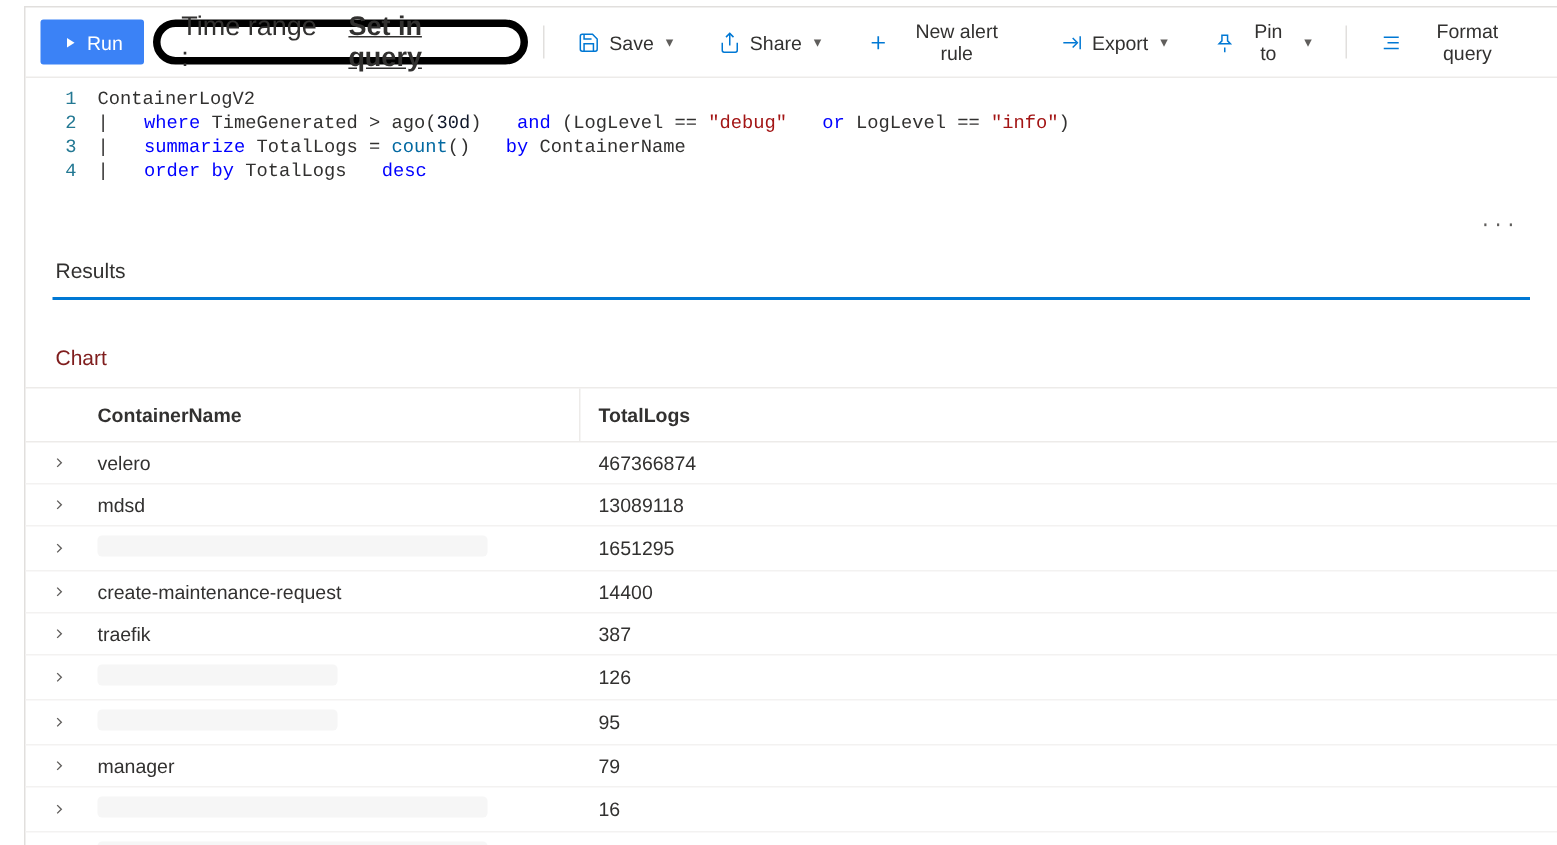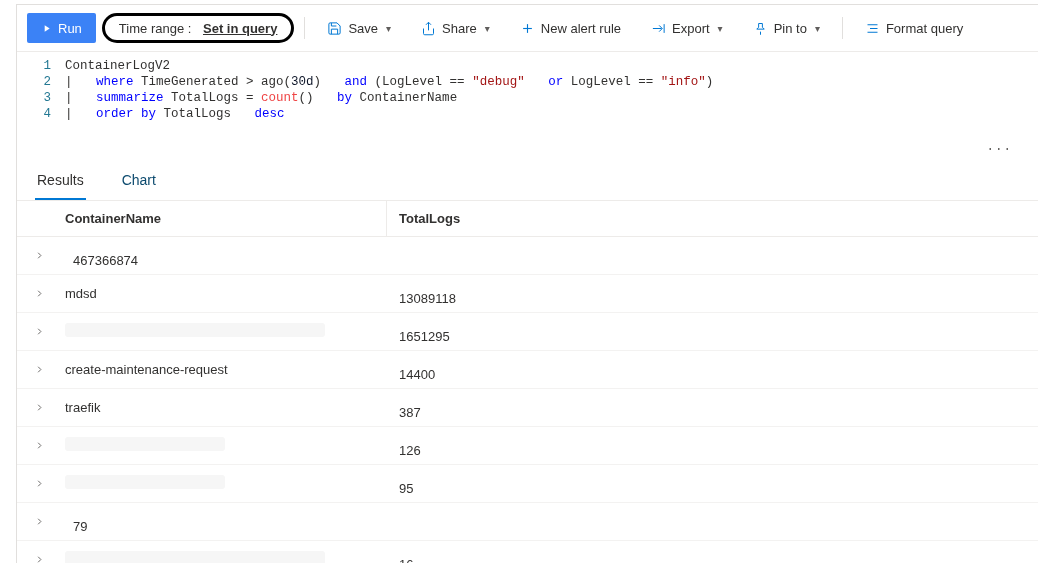--- a/index.html
+++ b/index.html
@@ -39,27 +39,27 @@
     color: #323130;
     border-radius: 2px;
   }
   .btn-primary {
     background: #3b82f6;
     color: #fff;
     border-radius: 2px;
     padding: 0 14px;
   }
   .pill {
-    border: 3px solid #000000;
+    border: 5px solid #000000;
     border-radius: 16px;
     height: 30px;
     display: inline-flex;
     align-items: center;
     padding: 0 14px;
-    font-size: 13px;
+    font-size: 18px;
     cursor: pointer;
     gap: 4px;
   }
   .pill .bold { font-weight: 600; text-decoration: underline; }
   .divider {
     width: 1px;
     height: 22px;
     background: #e1dfdd;
     margin: 0 4px;
   }
@@ -84,41 +84,42 @@
     text-align: right;
     color: #237893;
     padding-right: 14px;
     user-select: none;
     flex-shrink: 0;
   }
   .code { white-space: pre; }
   .kw { color: #0000ff; margin-left: 16px; }
   .str { color: #a31515; }
   .num { color: #0f172a; }
-  .fn  { color: #ef4444; }
+  .fn  { color: #0369a1; }
   .ellipsis {
     position: absolute;
     right: 26px;
     bottom: 4px;
     color: #605e5c;
     cursor: pointer;
     letter-spacing: 1px;
   }
 
   
   .tabs {
     display: flex;
-    gap: 34px;
+    gap: 20px;
     padding: 0 18px;
     border-bottom: 1px solid #edebe9;
+    flex-direction: column;
   }
   .tab {
     padding: 10px 2px;
     font-size: 14px;
-    color: #0c4a6e;
+    color: #7f1d1d;
     cursor: pointer;
     border-bottom: 2px solid transparent;
   }
   .tab.active {
     color: #323130;
     font-weight: 500;
     border-bottom-color: #0078d4;
   }
 
   
@@ -139,21 +140,21 @@
     min-height: 28px;
   }
   .row .col-expand {
     display: flex;
     align-items: center;
     justify-content: center;
     color: #605e5c;
     cursor: pointer;
   }
   .row .col-name { padding: 6px 4px; border-right: none; }
-  .row .col-total { padding: 6px 12px; margin-top: 10px; }
+  .row .col-total { padding: 6px 12px; }
   .redacted {
     display: inline-block;
     width: 260px;
     height: 14px;
     background: #f6f6f6;
     border-radius: 3px;
   }
   .redacted.narrow { width: 160px; }
 </style>
 </head>
@@ -281,20 +282,21 @@
     <div class="col-total">TotalLogs</div>
   </div>
 
   <div class="results-body" id="results-body">
       <div class="row">
         <div class="col-expand">
           <svg width="11" height="11" viewBox="0 0 24 24" fill="none" stroke="#605e5c" stroke-width="2">
             <polyline points="9 18 15 12 9 6"></polyline>
           </svg>
         </div>
+        <div class="col-name">velero</div>
         <div class="col-total">467366874</div>
       </div>
       <div class="row">
         <div class="col-expand">
           <svg width="11" height="11" viewBox="0 0 24 24" fill="none" stroke="#605e5c" stroke-width="2">
             <polyline points="9 18 15 12 9 6"></polyline>
           </svg>
         </div>
         <div class="col-name">mdsd</div>
         <div class="col-total">13089118</div>
@@ -343,20 +345,21 @@
         </div>
         <div class="col-name"><span class="redacted narrow"></span></div>
         <div class="col-total">95</div>
       </div>
       <div class="row">
         <div class="col-expand">
           <svg width="11" height="11" viewBox="0 0 24 24" fill="none" stroke="#605e5c" stroke-width="2">
             <polyline points="9 18 15 12 9 6"></polyline>
           </svg>
         </div>
+        <div class="col-name">manager</div>
         <div class="col-total">79</div>
       </div>
       <div class="row">
         <div class="col-expand">
           <svg width="11" height="11" viewBox="0 0 24 24" fill="none" stroke="#605e5c" stroke-width="2">
             <polyline points="9 18 15 12 9 6"></polyline>
           </svg>
         </div>
         <div class="col-name"><span class="redacted"></span></div>
         <div class="col-total">16</div>

